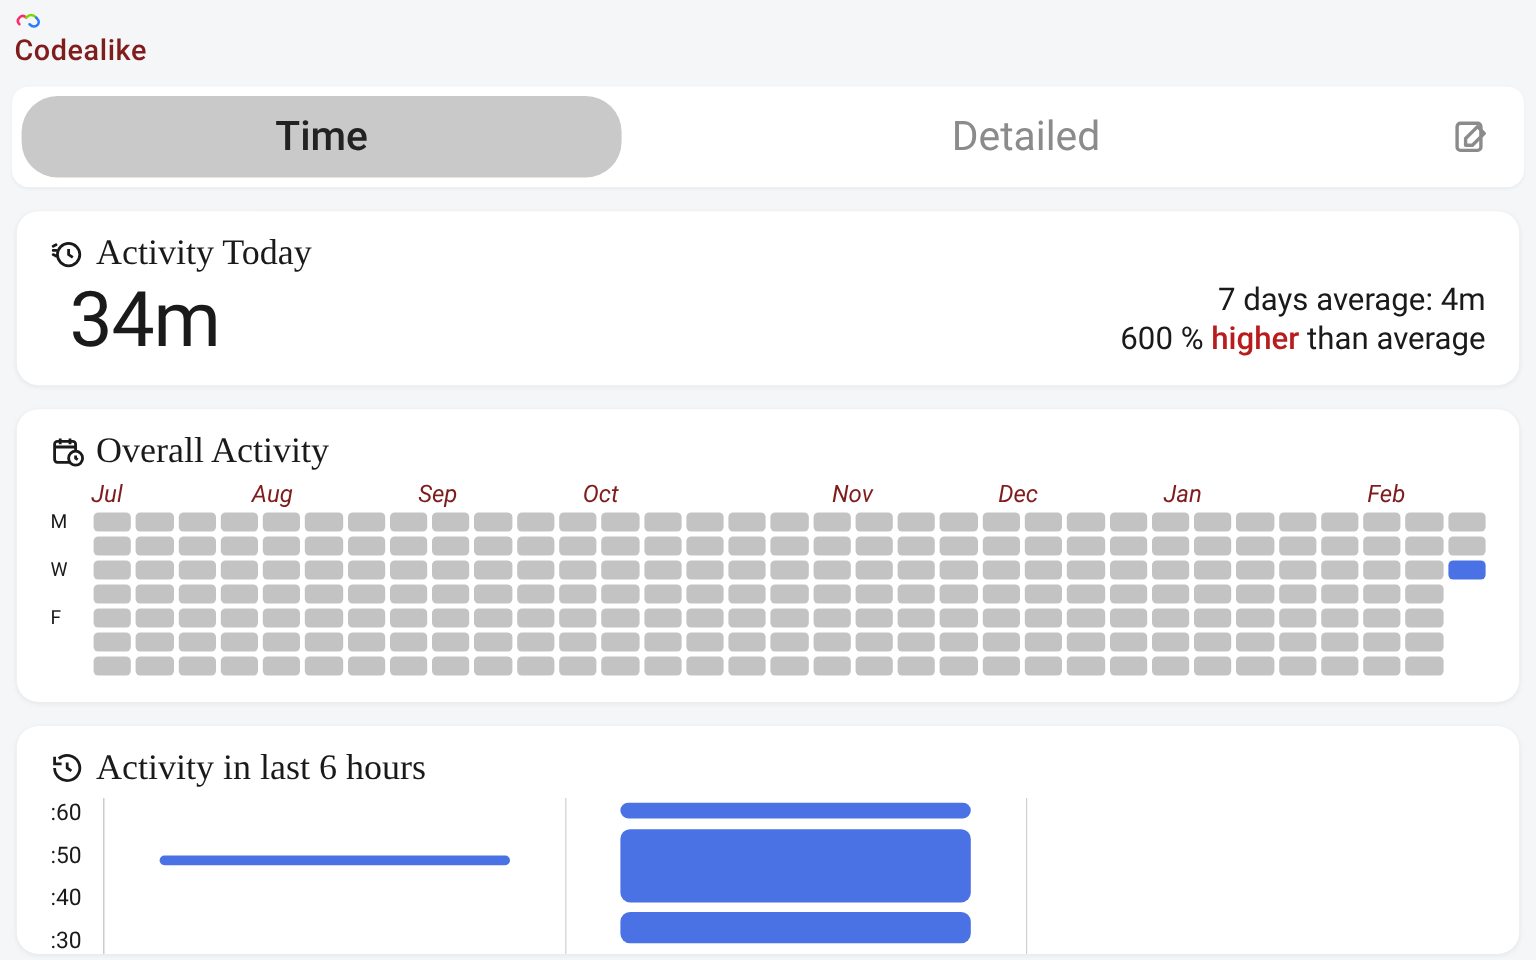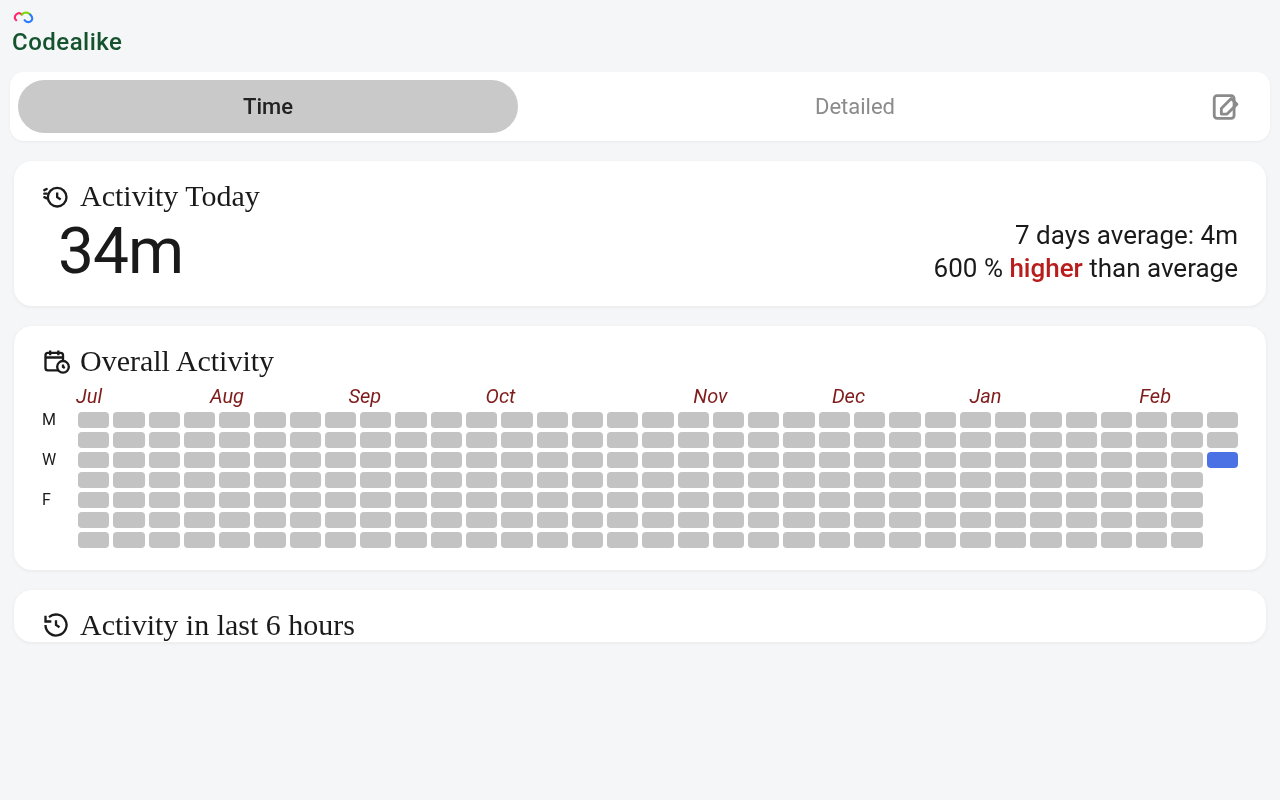--- a/index.html
+++ b/index.html
@@ -10,40 +10,40 @@
     font-family: -apple-system, BlinkMacSystemFont, "Segoe UI", Roboto, Helvetica, Arial, sans-serif;
     overflow: hidden;
     color: #1a1a1a;
   }
   .header {
     padding: 6px 12px 4px 12px;
   }
   .logo-wrap { display: flex; flex-direction: column; align-items: flex-start; }
   .logo-svg { width: 28px; height: 20px; }
   .brand-name {
-    color: #14532d;
+    color: #7f1d1d;
     font-size: 24px;
     font-weight: 500;
     letter-spacing: 0.5px;
     margin-top: 2px;
   }
   .tabs-bar {
     margin: 12px 10px 0 10px;
     background: #ffffff;
     border-radius: 14px;
     display: flex;
     align-items: center;
     padding: 8px;
     box-shadow: 0 1px 3px rgba(0,0,0,0.05);
   }
   .tab {
     flex: 1;
     text-align: center;
     padding: 14px 0;
-    font-size: 22px;
+    font-size: 34px;
     border-radius: 30px;
     cursor: pointer;
   }
   .tab-active {
     background: #c9c9c9;
     color: #222222;
     font-weight: 500;
     max-width: 500px;
   }
   .tab-inactive {
@@ -488,13 +488,29 @@
 
 <div class="card" style="padding-bottom:0">
   <div class="card-title">
     <svg viewBox="0 0 24 24" fill="none" stroke="#1a1a1a" stroke-width="2">
       <path d="M3 12a9 9 0 1 0 3-6.7"></path>
       <path d="M3 4v5h5"></path>
       <path d="M12 8v4l3 2"></path>
     </svg>
     <span>Activity in last 6 hours</span>
   </div>
+  <div class="timeline-wrap">
+    <div class="y-labels" id="y-labels">
+        <div>:60</div>
+        <div>:50</div>
+        <div>:40</div>
+        <div>:30</div>
+      </div>
+    <div class="timeline-plot" id="timeline-plot">
+        <div class="timeline-vgrid" style="left: 384px;"></div>
+        <div class="timeline-vgrid" style="left: 768px;"></div>
+        <div class="block" style="top: 47.6667px; height: 8.66667px; left: 46.08px; width: 291.84px;"></div>
+        <div class="block" style="top: 4.33333px; height: 13px; left: 430.08px; width: 291.84px;"></div>
+        <div class="block" style="top: 26px; height: 60.6667px; left: 430.08px; width: 291.84px;"></div>
+        <div class="block" style="top: 95.3333px; height: 26px; left: 430.08px; width: 291.84px;"></div>
+      </div>
+  </div>
 </div>
 
 </body></html>

